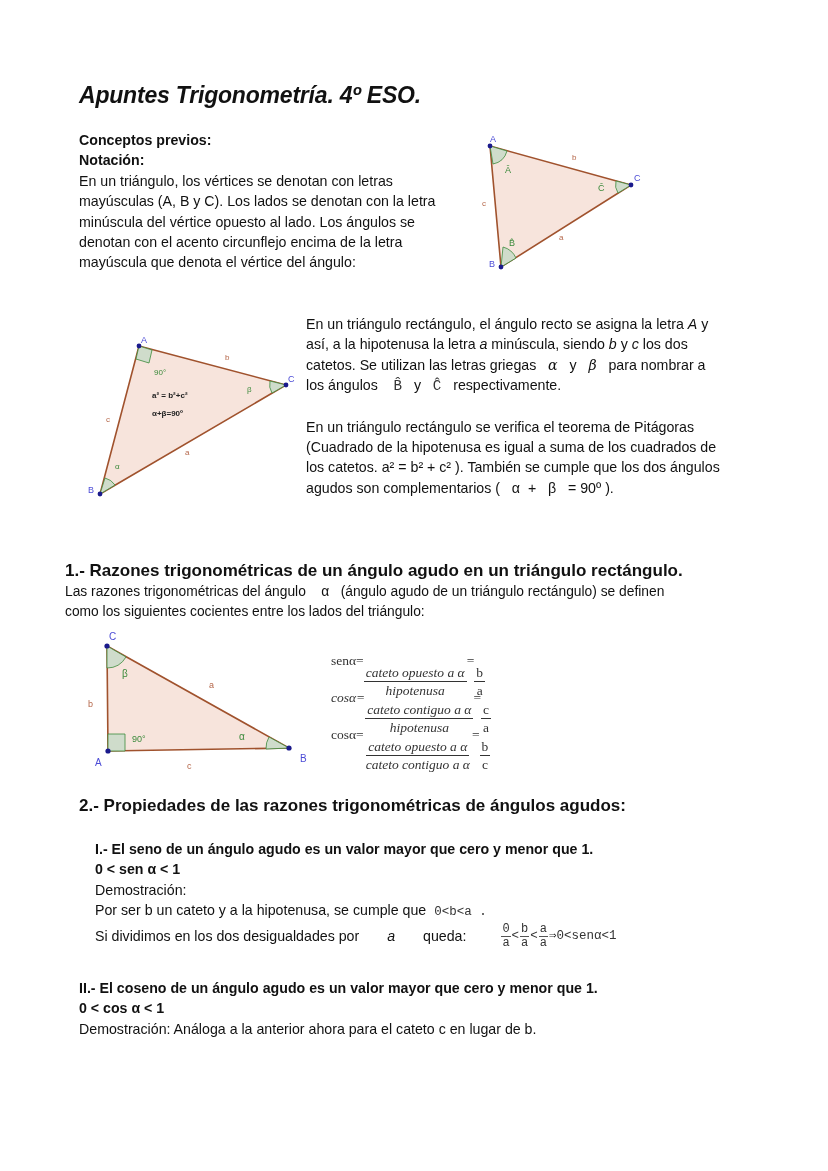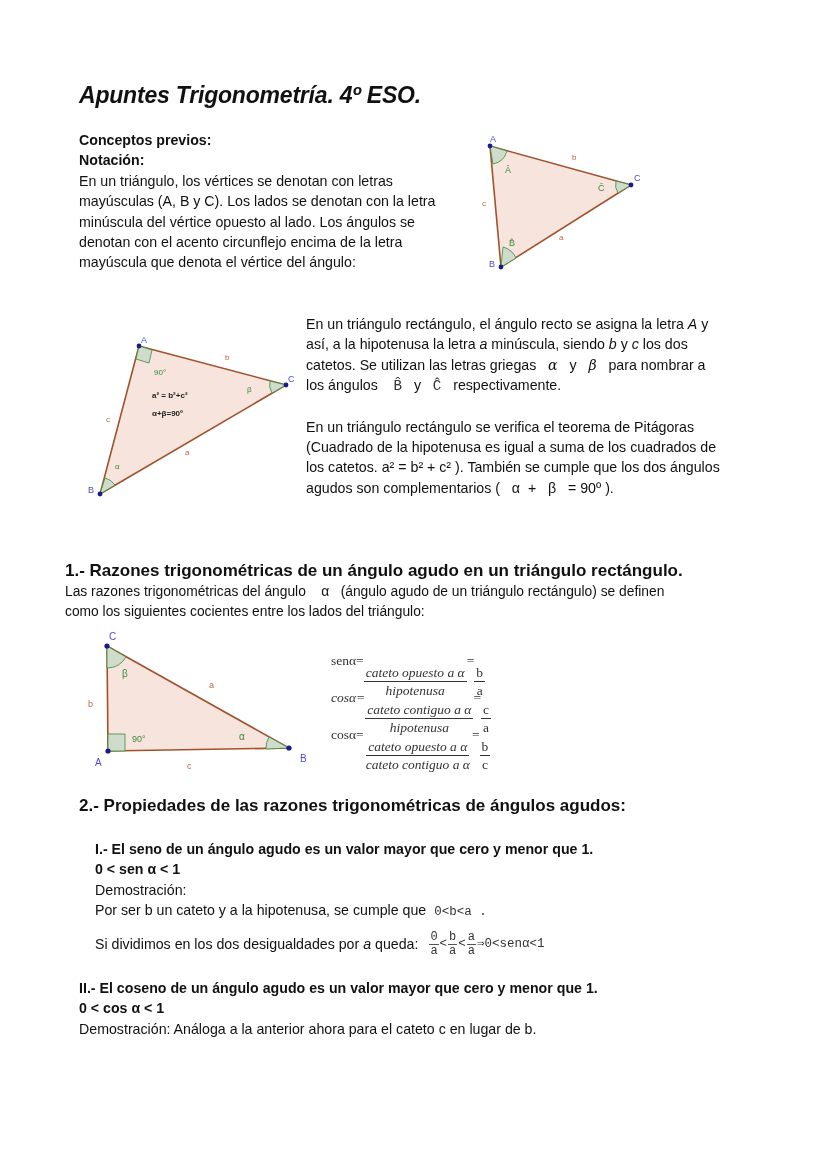--- a/index.html
+++ b/index.html
@@ -160,21 +160,21 @@
 <div class="abs h2" style="left:79px; top:796px;">2.- Propiedades de las razones trigonométricas de ángulos agudos:</div>
 
 <div class="abs txt" style="left:95px; top:839px; width:700px;">
   <div class="bold">I.- El seno de un ángulo agudo es un valor mayor que cero y menor que 1.</div>
   <div class="bold">0 &lt; sen α &lt; 1</div>
   <div>Demostración:</div>
   <div>
     <span>Por ser b un cateto y a la hipotenusa, se cumple que</span>
     <span class="mono" style="font-size:12.5px; margin-left:4px;">0&lt;b&lt;a .</span>
   </div>
-  <div style="margin-top:8px; display:flex; align-items:center;">
+  <div style="margin-top:0; display:flex; align-items:center;gap:24px;">
     <span style="white-space:pre">Si dividimos en los dos desigualdades por </span>
       <i>a</i>
       <span style="white-space:pre"> queda:</span>
     <span class="mono" style="margin-left:10px; display:inline-flex; align-items:center; font-size:12.5px;">
       <span class="sfrac">
           <span class="num">0</span>
           <span class="den">a</span>
         </span>
       <span>&lt;</span>
       <span class="sfrac">

